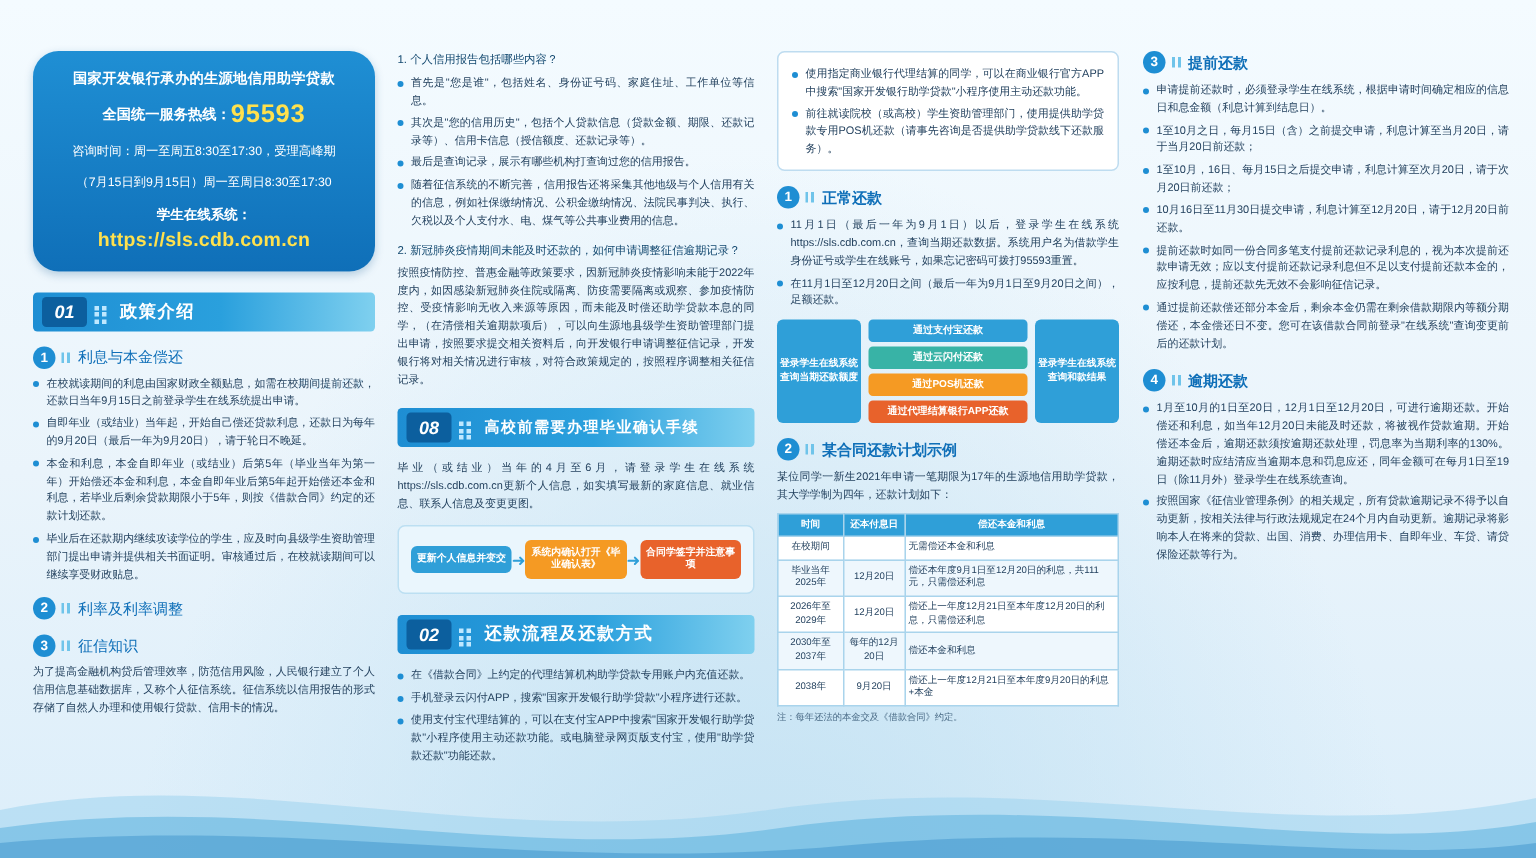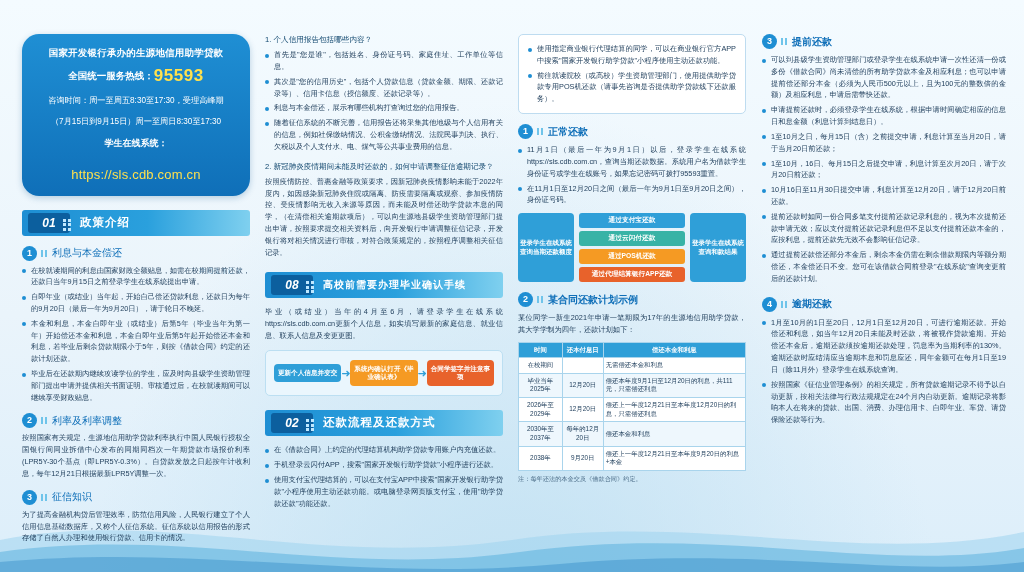--- a/index.html
+++ b/index.html
@@ -30,28 +30,28 @@
     background:linear-gradient(180deg,#1f8fd4 0%,#0f6fb8 100%);
     border-radius:17px;color:#fff;text-align:center;
     padding:12px 10px 14px 10px;
     box-shadow:0 2px 6px rgba(11,84,140,.25);
   }
   .hero .t1{font-size:9.5px;font-weight:bold;line-height:1.5;letter-spacing:.2px;}
   .hero .t2{font-size:9.5px;font-weight:bold;margin-top:6px;}
   .hero .big{font-size:17px;font-weight:bold;color:#ffe14d;letter-spacing:.5px;vertical-align:-2px;text-align:center;}
   .hero .t3{font-size:8.2px;line-height:1.6;margin-top:8px;}
   .hero .t4{font-size:9px;font-weight:bold;margin-top:8px;}
-  .hero .url{font-size:13px;font-weight:normal;color:#ffe14d;margin-top:17px;letter-spacing:.2px;}
+  .hero .url{font-size:13px;font-weight:bold;color:#ffe14d;margin-top:2px;letter-spacing:.2px;}
 
   
   .banner{position:relative;height:26px;margin:14px 0 8px 0;}
   .banner .bg{position:absolute;inset:0;
     background:linear-gradient(90deg,#1e8ed3 0%,#2aa0dd 55%,#7fd0ef 100%);
     border-radius:3px;}
-  .banner .num{position:absolute;left:6px;top:3px;width:42px;height:20px;
+  .banner .num{position:absolute;left:6px;top:3px;width:30px;height:20px;
     background:#0c5f9e;color:#fff;border-radius:3px;font-size:12px;font-weight:bold;
     text-align:center;line-height:20px;font-style:italic;}
   .banner .dots{position:absolute;left:41px;top:9px;width:10px;height:9px;}
   .banner .dots i{display:block;width:3px;height:3px;background:#bfe8ff;margin:0 0 1.5px 0;float:left;margin-right:1.5px;}
   .banner .txt{position:absolute;left:58px;top:5px;color:#fff;font-size:11.5px;font-weight:bold;letter-spacing:1px;}
   .banner .deco{position:absolute;right:6px;top:8px;color:#cfeeff;font-size:9px;letter-spacing:2px;margin-top:48px;}
 
   
   .sub{display:flex;align-items:center;margin:10px 0 4px 0;}
   .sub .n{width:15px;height:15px;border-radius:50%;background:#1e8ed3;color:#fff;
@@ -162,37 +162,36 @@
         <li>自即年业（或结业）当年起，开始自己偿还贷款利息，还款日为每年的9月20日（最后一年为9月20日），请于轮日不晚延。</li>
         <li>本金和利息，本金自即年业（或结业）后第5年（毕业当年为第一年）开始偿还本金和利息，本金自即年业后第5年起开始偿还本金和利息，若毕业后剩余贷款期限小于5年，则按《借款合同》约定的还款计划还款。</li>
         <li>毕业后在还款期内继续攻读学位的学生，应及时向县级学生资助管理部门提出申请并提供相关书面证明。审核通过后，在校就读期间可以继续享受财政贴息。</li>
       </ul>
 
       <div class="sub">
         <span class="n">2</span>
         <span class="bar"></span>
         <span class="s">利率及利率调整</span>
       </div>
-      <p class="body">按照国家有关规定，生源地信用助学贷款利率执行中国人民银行授权全国银行间同业拆借中心发布的同期同档次一年期贷款市场报价利率(LPR5Y-30个基点（即LPR5Y-0.3%）。自贷款发放之日起按年计收利息，每年12月21日根据最新LPR5Y调整一次。</p>
 
       <div class="sub">
         <span class="n">3</span>
         <span class="bar"></span>
         <span class="s">征信知识</span>
       </div>
       <p class="body">为了提高金融机构贷后管理效率，防范信用风险，人民银行建立了个人信用信息基础数据库，又称个人征信系统。征信系统以信用报告的形式存储了自然人办理和使用银行贷款、信用卡的情况。</p>
     </div>
 
     <div class="col c2">
 
       <div class="q">1. 个人信用报告包括哪些内容？</div>
       <ul class="body">
         <li>首先是"您是谁"，包括姓名、身份证号码、家庭住址、工作单位等信息。</li>
         <li>其次是"您的信用历史"，包括个人贷款信息（贷款金额、期限、还款记录等）、信用卡信息（授信额度、还款记录等）。</li>
-        <li>利息与本金偿还，展示有哪些机构打查询过您的信用报告。</li>
+        <li>最后是查询记录，展示有哪些机构打查询过您的信用报告。</li>
         <li>随着征信系统的不断完善，信用报告还将采集其他地级与个人信用有关的信息，例如社保缴纳情况、公积金缴纳情况、法院民事判决、执行、欠税以及个人支付水、电、煤气等公共事业费用的信息。</li>
       </ul>
 
       <div class="q" style="margin-top:8px">2. 新冠肺炎疫情期间未能及时还款的，如何申请调整征信逾期记录？</div>
       <p class="body">按照疫情防控、普惠金融等政策要求，因新冠肺炎疫情影响未能于2022年度内，如因感染新冠肺炎住院或隔离、防疫需要隔离或观察、参加疫情防控、受疫情影响无收入来源等原因，而未能及时偿还助学贷款本息的同学，（在清偿相关逾期款项后），可以向生源地县级学生资助管理部门提出申请，按照要求提交相关资料后，向开发银行申请调整征信记录，开发银行将对相关情况进行审核，对符合政策规定的，按照程序调整相关征信记录。</p>
 
       <div class="banner">
         <div class="bg"></div>
         <div class="num">08</div>
         <div class="dots">
@@ -246,21 +245,21 @@
         </ul>
       </div>
 
       <div class="nhead">
         <span class="n">1</span>
         <span class="bar"></span>
         <span class="s">正常还款</span>
       </div>
       <ul class="body">
         <li>11月1日（最后一年为9月1日）以后，登录学生在线系统 https://sls.cdb.com.cn，查询当期还款数据。系统用户名为借款学生身份证号或学生在线账号，如果忘记密码可拨打95593重置。</li>
-        <li>在11月1日至12月20日之间（最后一年为9月1日至9月20日之间），身份证号码。</li>
+        <li>在11月1日至12月20日之间（最后一年为9月1日至9月20日之间），足额还款。</li>
       </ul>
 
       <div class="chan">
         <div class="side">登录学生在线系统查询当期还款额度</div>
         <div class="mid">
           <div class="m1">通过支付宝还款</div>
           <div class="m2">通过云闪付还款</div>
           <div class="m3">通过POS机还款</div>
           <div class="m4">通过代理结算银行APP还款</div>
         </div>
@@ -314,21 +313,20 @@
     </div>
 
     <div class="col c4">
 
       <div class="nhead">
         <span class="n">3</span>
         <span class="bar"></span>
         <span class="s">提前还款</span>
       </div>
       <ul class="body">
-        <li>可以到县级学生资助管理部门或登录学生在线系统申请一次性还清一份或多份《借款合同》尚未清偿的所有助学贷款本金及相应利息；也可以申请提前偿还部分本金（必须为人民币500元以上，且为100元的整数倍的金额）及相应利息，申请后需带快还款。</li>
         <li>申请提前还款时，必须登录学生在线系统，根据申请时间确定相应的信息日和息金额（利息计算到结息日）。</li>
         <li>1至10月之日，每月15日（含）之前提交申请，利息计算至当月20日，请于当月20日前还款；</li>
         <li>1至10月，16日、每月15日之后提交申请，利息计算至次月20日，请于次月20日前还款；</li>
         <li>10月16日至11月30日提交申请，利息计算至12月20日，请于12月20日前还款。</li>
         <li>提前还款时如同一份合同多笔支付提前还款记录利息的，视为本次提前还款申请无效；应以支付提前还款记录利息但不足以支付提前还款本金的，应按利息，提前还款先无效不会影响征信记录。</li>
         <li>通过提前还款偿还部分本金后，剩余本金仍需在剩余借款期限内等额分期偿还，本金偿还日不变。您可在该借款合同前登录"在线系统"查询变更前后的还款计划。</li>
       </ul>
 
       <div class="nhead" style="margin-top:12px">
         <span class="n">4</span>

